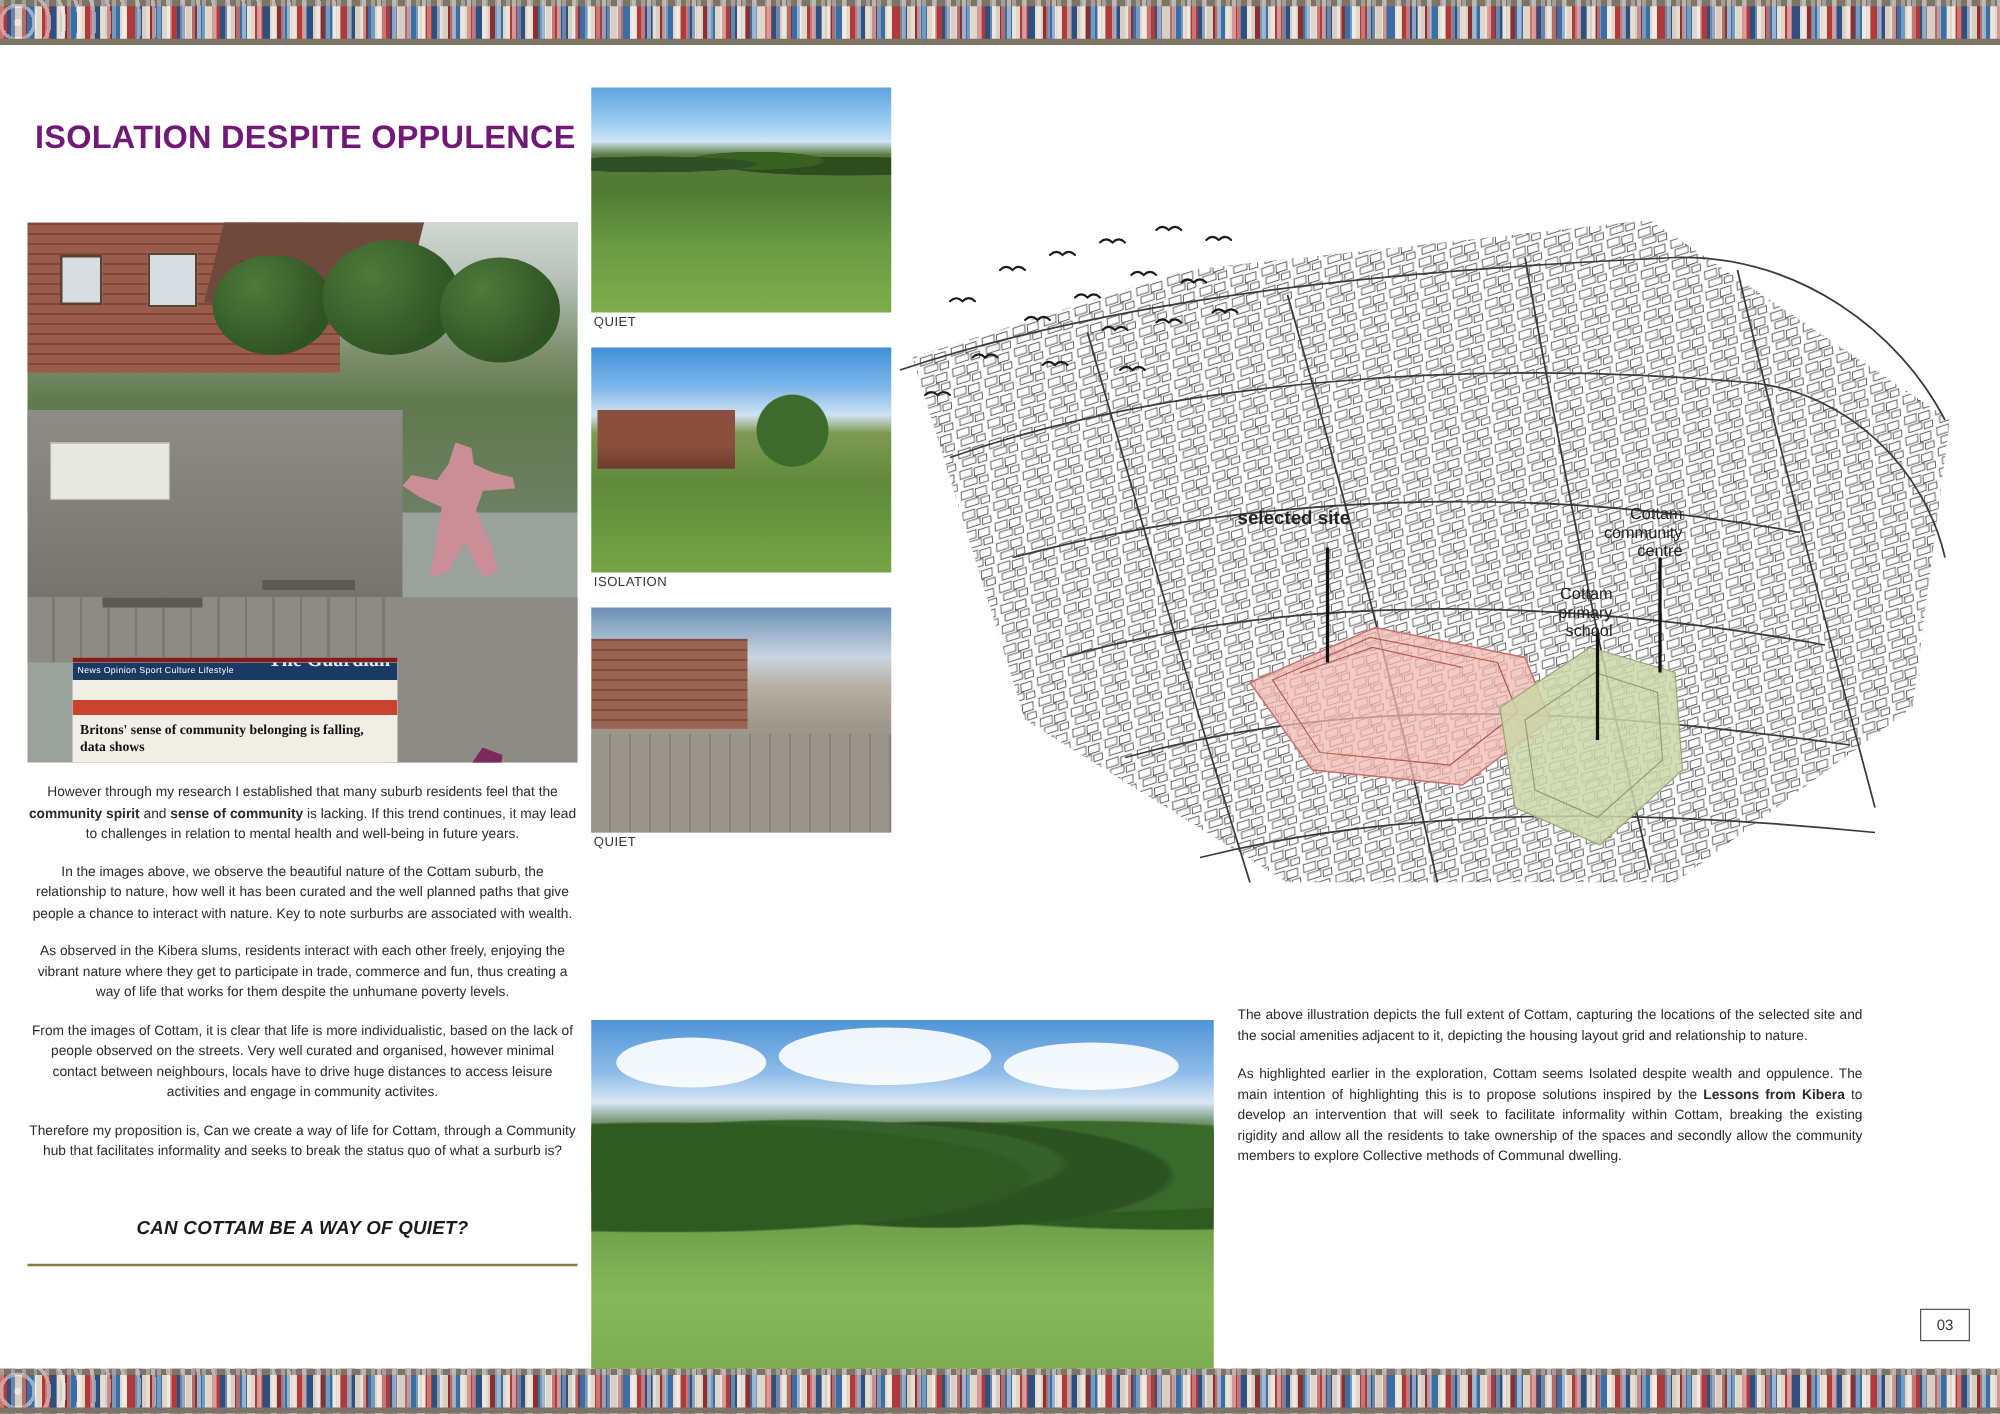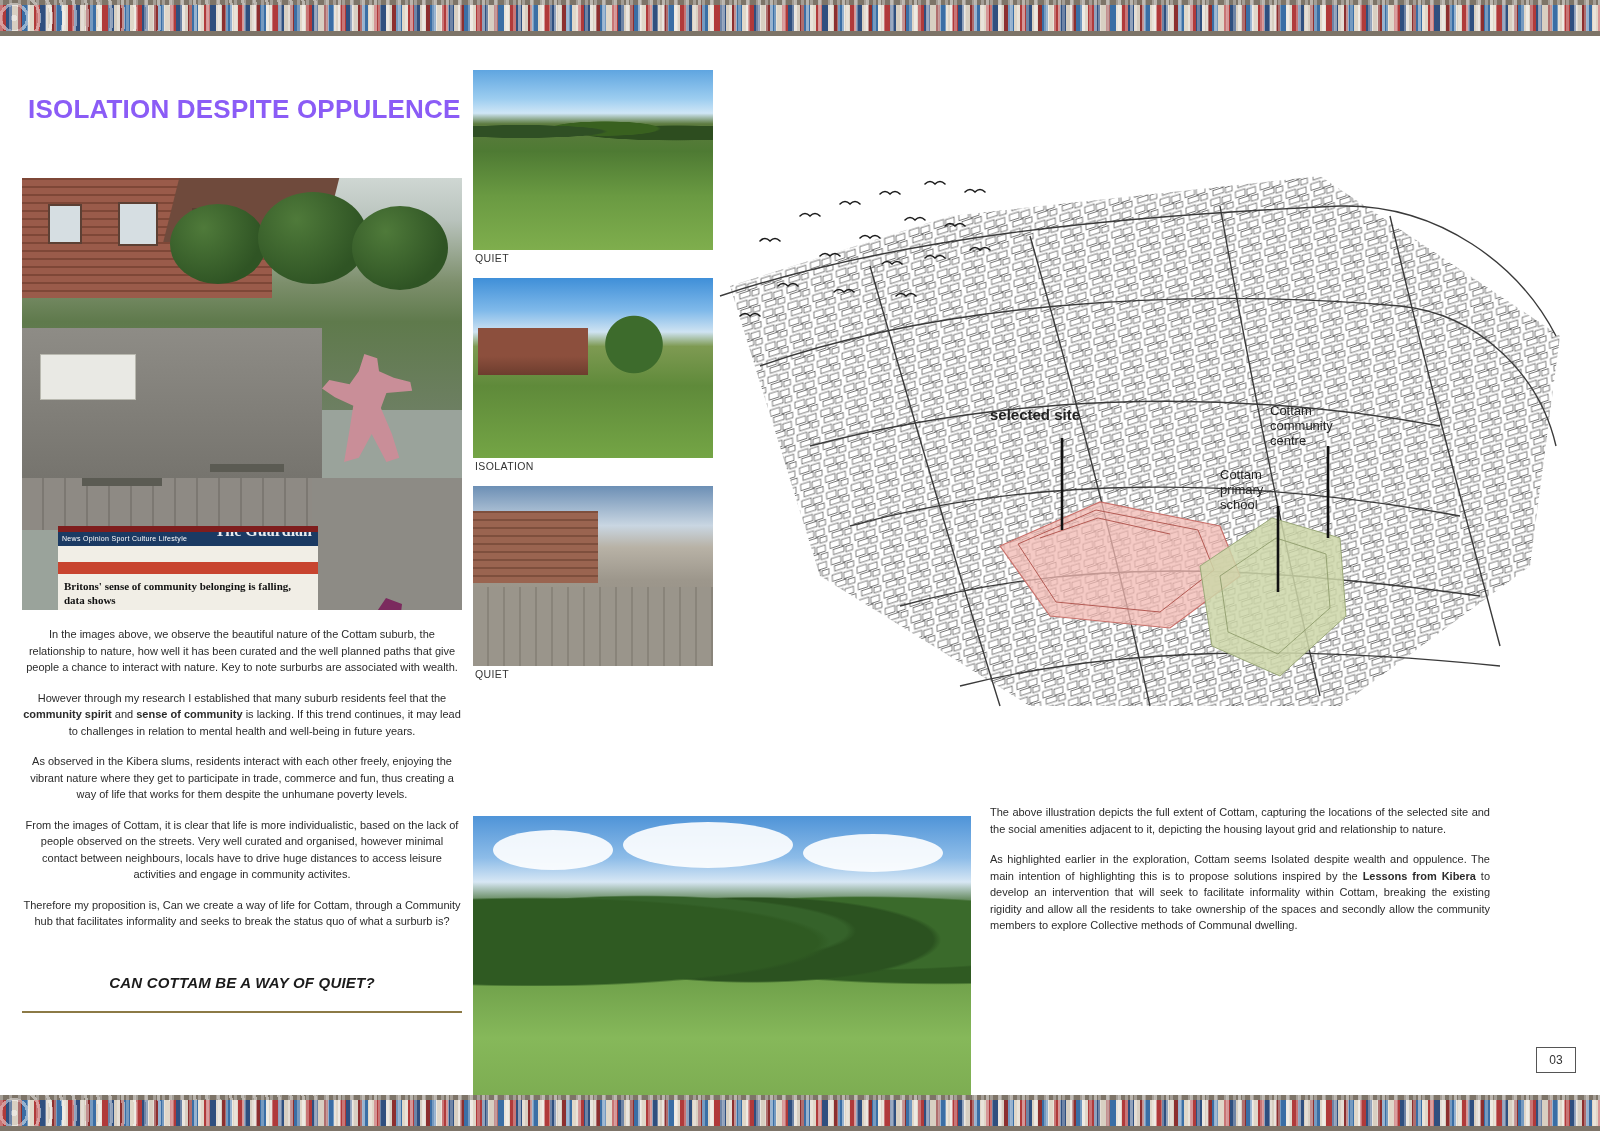--- a/index.html
+++ b/index.html
@@ -48,21 +48,21 @@
   .sheet {
     position:absolute; top:36px; left:0; width:1600px; height:1059px;
     background:#ffffff;
   }
 
   
   .left-col {
     position:absolute; left:22px; top:58px; width:440px;
   }
   .page-title {
-    font-size:26px; font-weight:bold; color:#8b5cf6; letter-spacing:.2px;
+    font-size:26px; font-weight:bold; color:#701a75; letter-spacing:.2px;
     margin:0 0 18px 6px;
   }
 
   .collage {
     position:absolute; left:22px; top:142px; width:440px; height:432px;
     background:#9aa39b;
     overflow:hidden;
   }
   .collage .photo-top {
     position:absolute; left:0; top:0; width:440px; height:232px;
@@ -105,21 +105,21 @@
   }
   .collage .b1 { left:60px; top:300px; width:80px; height:8px; }
   .collage .b2 { left:188px; top:286px; width:74px; height:8px; }
   .collage .b3 { left:330px; top:318px; width:84px; height:8px; }
   .collage .paving {
     position:absolute; left:0; top:300px; width:440px; height:52px;
     background:repeating-linear-gradient(90deg,#8e8a84 0 20px,#7c7872 20px 22px);
   }
   .collage .news {
     position:absolute; left:36px; top:348px; width:260px; height:84px;
-    background:#f1eee6; border-top:6px solid #7f1d1d;
+    background:#f1eee6; border-top:4px solid #7f1d1d;
     overflow:hidden;
   }
   .collage .news .masthead {
     position:absolute; top:-10px; right:6px; color:#ffffff; font-size:16px;
     font-family:"Liberation Serif", serif; font-weight:bold; opacity:.9;
   }
   .collage .news .navbar {
     position:absolute; top:0; left:0; width:100%; height:14px;
     background:#1b3a63; color:#fff; font-size:7px; padding:3px 4px;
     letter-spacing:.3px;
@@ -227,21 +227,21 @@
     background:
       radial-gradient(ellipse at 12% 60%, #2f5a22 0 46%, rgba(0,0,0,0) 48%),
       radial-gradient(ellipse at 34% 50%, #35622a 0 44%, rgba(0,0,0,0) 46%),
       radial-gradient(ellipse at 56% 58%, #2b5220 0 46%, rgba(0,0,0,0) 48%),
       radial-gradient(ellipse at 78% 52%, #3a6a2b 0 44%, rgba(0,0,0,0) 46%),
       radial-gradient(ellipse at 94% 62%, #2f5a22 0 40%, rgba(0,0,0,0) 42%);
   }
 
   
   .map-wrap {
-    position:absolute; left:700px; top:110px; width:880px; height:600px;
+    position:absolute; left:700px; top:110px; width:880px; height:600px;text-align:right;
   }
   .map-canvas { position:absolute; inset:0; }
   .map-label {
     position:absolute; font-size:13px; color:#222; line-height:1.15;
     font-family:"Liberation Sans", sans-serif;
   }
   .map-label.bold { font-weight:bold; font-size:15px; }
 
   .right-text {
     position:absolute; left:990px; top:768px; width:500px;
@@ -297,22 +297,22 @@
       <div class="headline">Britons' sense of community belonging is falling, data shows</div>
     </div>
 
     <div class="figure fig-pink"></div>
 
     <div class="figure fig-purple-b"></div>
 
   </div>
 
   <div class="body-text">
+    <p>However through my research I established that many suburb residents feel that the <b>community spirit</b> and <b>sense of community</b> is lacking. If this trend continues, it may lead to challenges in relation to mental health and well-being in future years.</p>
     <p>In the images above, we observe the beautiful nature of the Cottam suburb, the relationship to nature, how well it has been curated and the well planned paths that give people a chance to interact with nature. Key to note surburbs are associated with wealth.</p>
-    <p>However through my research I established that many suburb residents feel that the <b>community spirit</b> and <b>sense of community</b> is lacking. If this trend continues, it may lead to challenges in relation to mental health and well-being in future years.</p>
     <p>As observed in the Kibera slums, residents interact with each other freely, enjoying the vibrant nature where they get to participate in trade, commerce and fun, thus creating a way of life that works for them despite the unhumane poverty levels.</p>
     <p>From the images of Cottam, it is clear that life is more individualistic, based on the lack of people observed on the streets. Very well curated and organised, however minimal contact between neighbours, locals have to drive huge distances to access leisure activities and engage in community activites.</p>
     <p>Therefore my proposition is, Can we create a way of life for Cottam, through a Community hub that facilitates informality and seeks to break the status quo of what a surburb is?</p>
   </div>
 
   <div class="tagline">CAN COTTAM BE A WAY OF QUIET?</div>
   <div class="rule"></div>
 
   <div class="mid-col">
 

